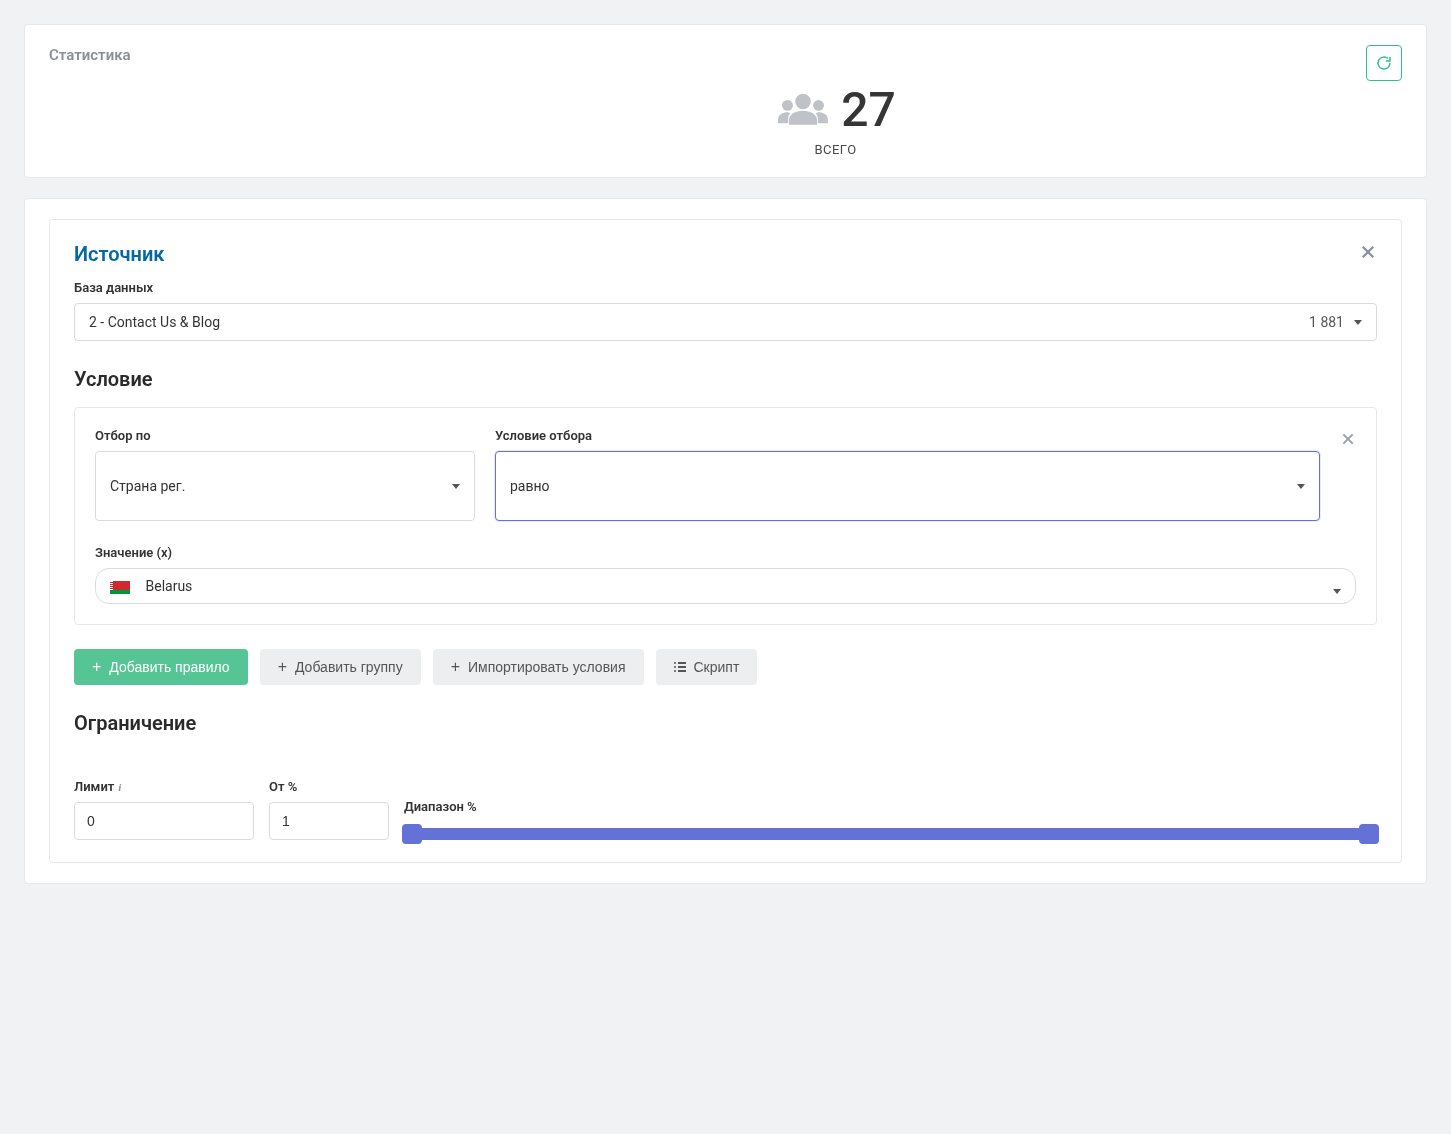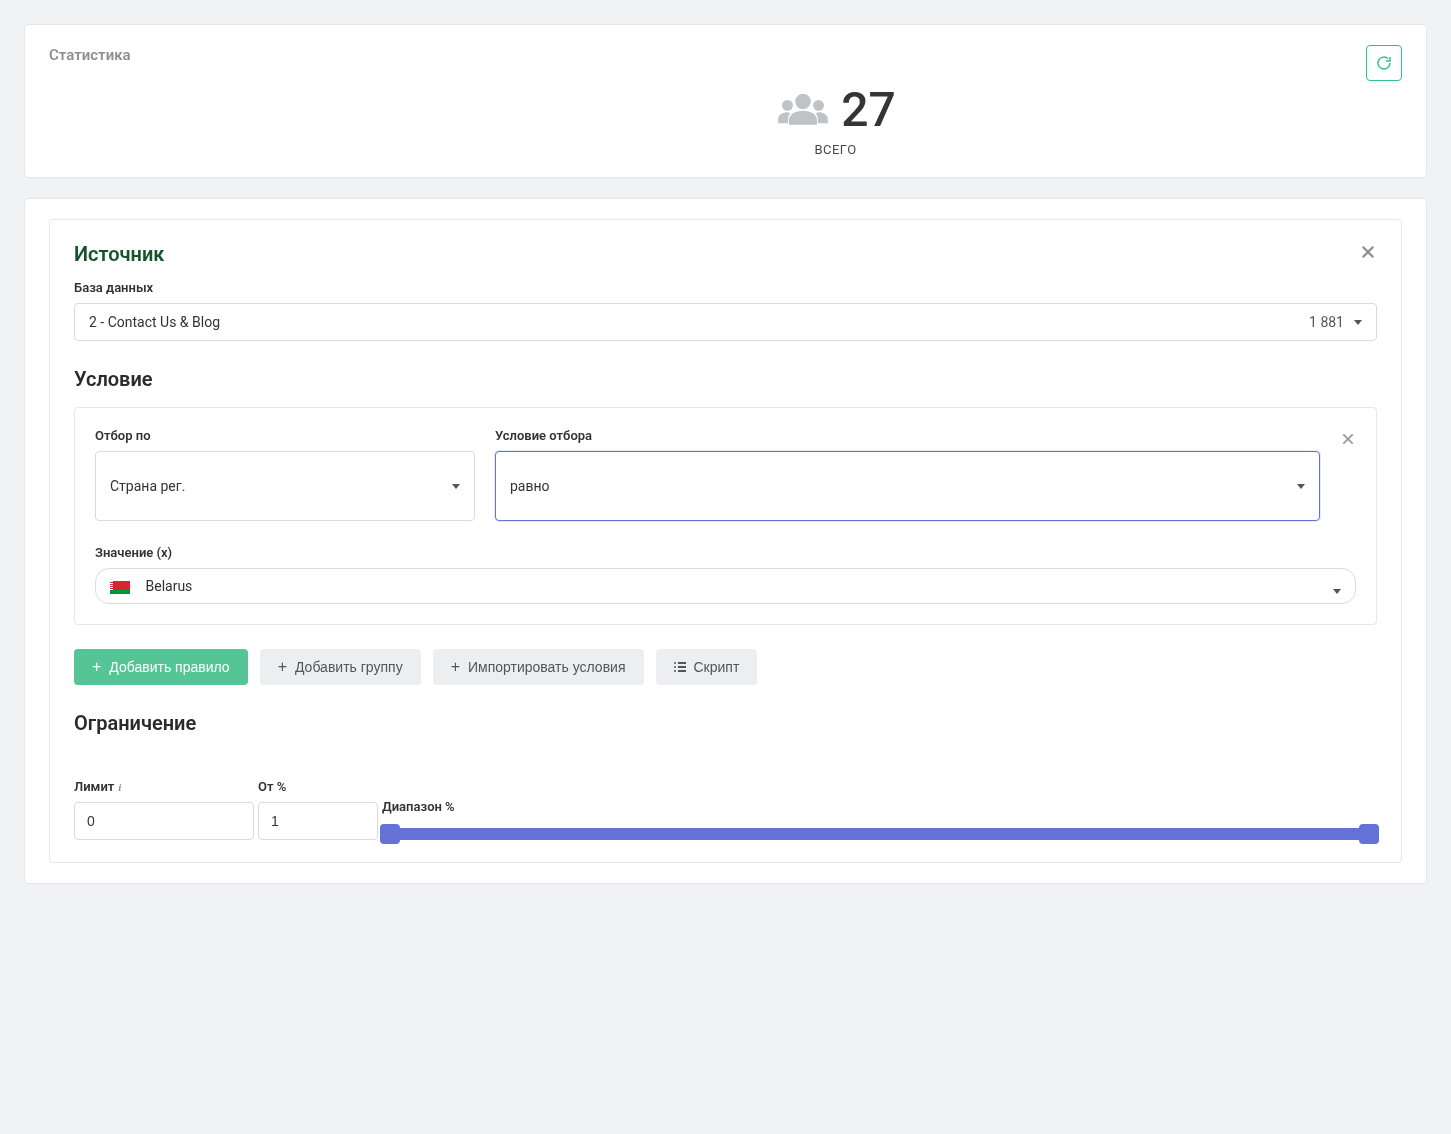--- a/index.html
+++ b/index.html
@@ -71,21 +71,21 @@
 }
 .source-header {
   display: flex;
   justify-content: space-between;
   align-items: center;
   margin-bottom: 14px;
 }
 .source-title {
   font-size: 20px;
   font-weight: 600;
-  color: #14532d;
+  color: #0369a1;
 }
 .close-x {
   font-size: 22px;
   color: #8a8f96;
   cursor: pointer;
   line-height: 1;
 }
 .field-label {
   font-size: 13px;
   font-weight: 600;
@@ -210,21 +210,21 @@
 .list-icon {
   display: inline-flex;
   flex-direction: column;
   gap: 2px;
 }
 .list-icon span { display: flex; align-items: center; gap: 2px; }
 .list-icon .dot { width: 2px; height: 2px; background: #555; border-radius: 50%; }
 .list-icon .line { width: 8px; height: 1.5px; background: #555; }
 .limit-row {
   display: flex;
-  gap: 4px;
+  gap: 15px;
   align-items: flex-end;
   margin-top: 44px;
 }
 .limit-col-small { width: 180px; }
 .limit-col-small2 { width: 120px; }
 .limit-col-slider { flex: 1; }
 .text-input {
   width: 100%;
   border: 1px solid #d8dce0;
   border-radius: 4px;

